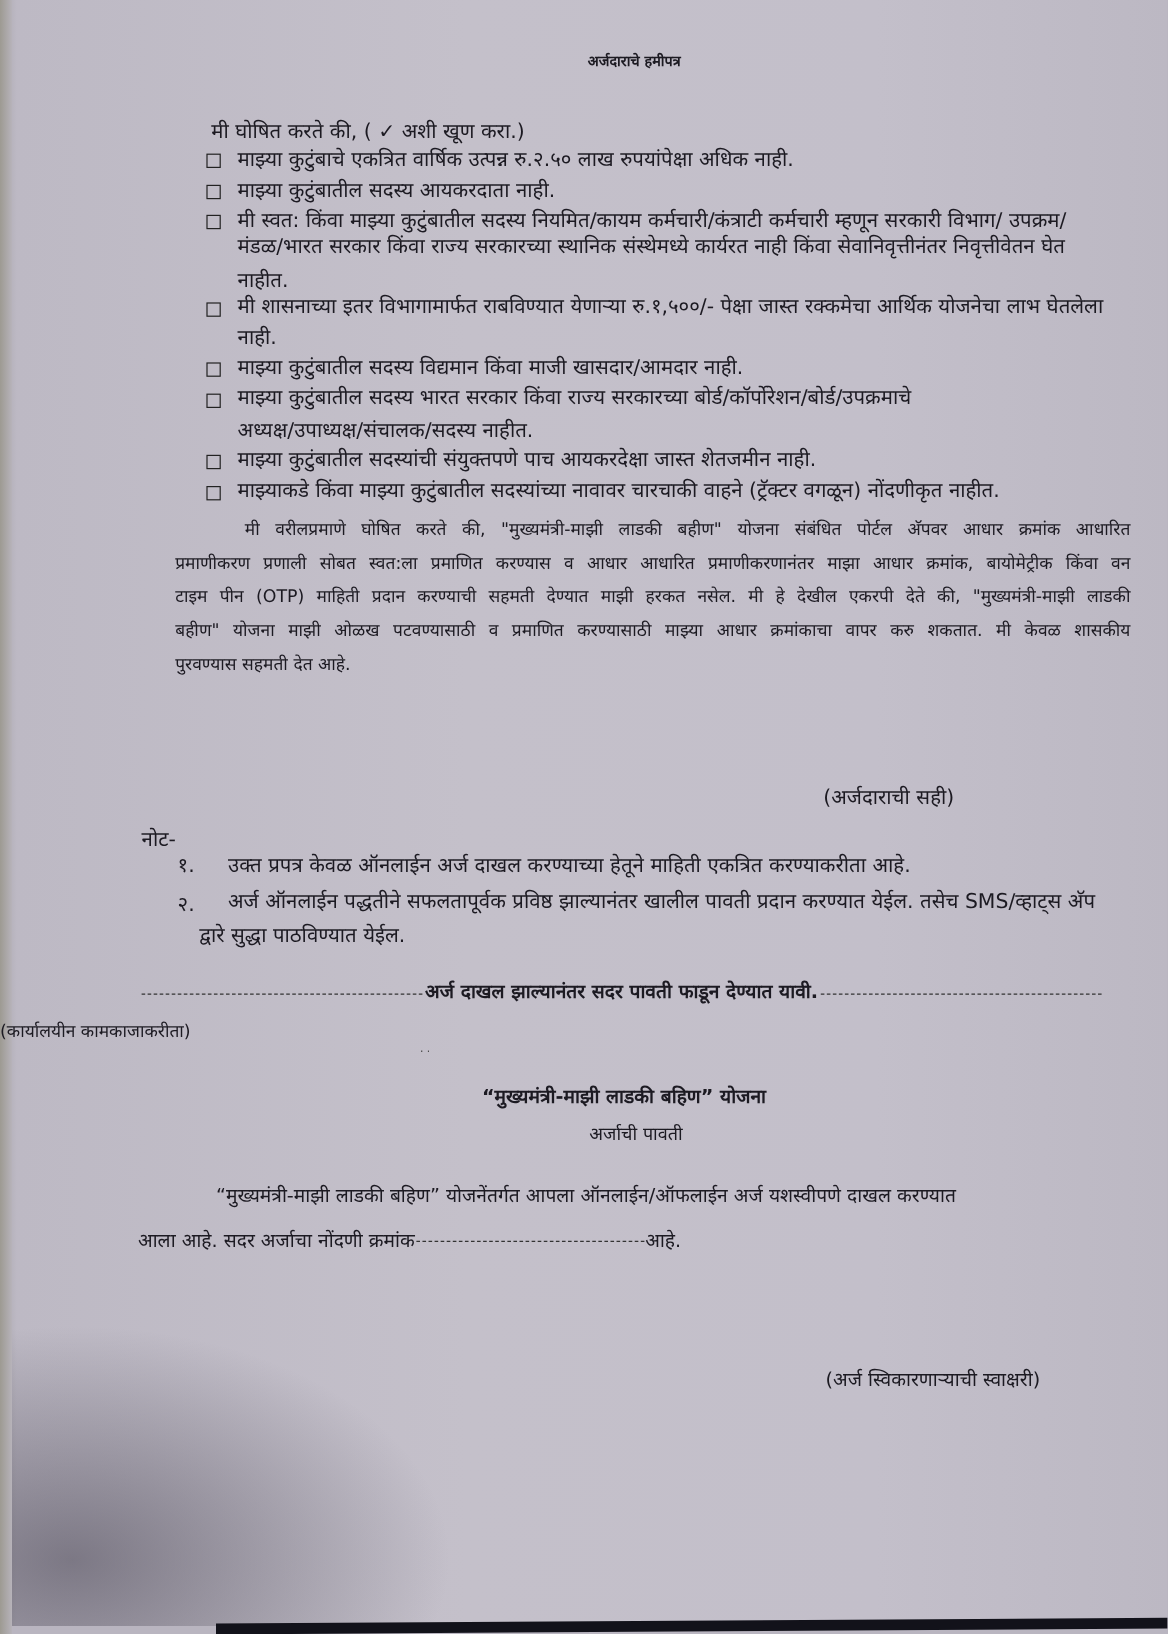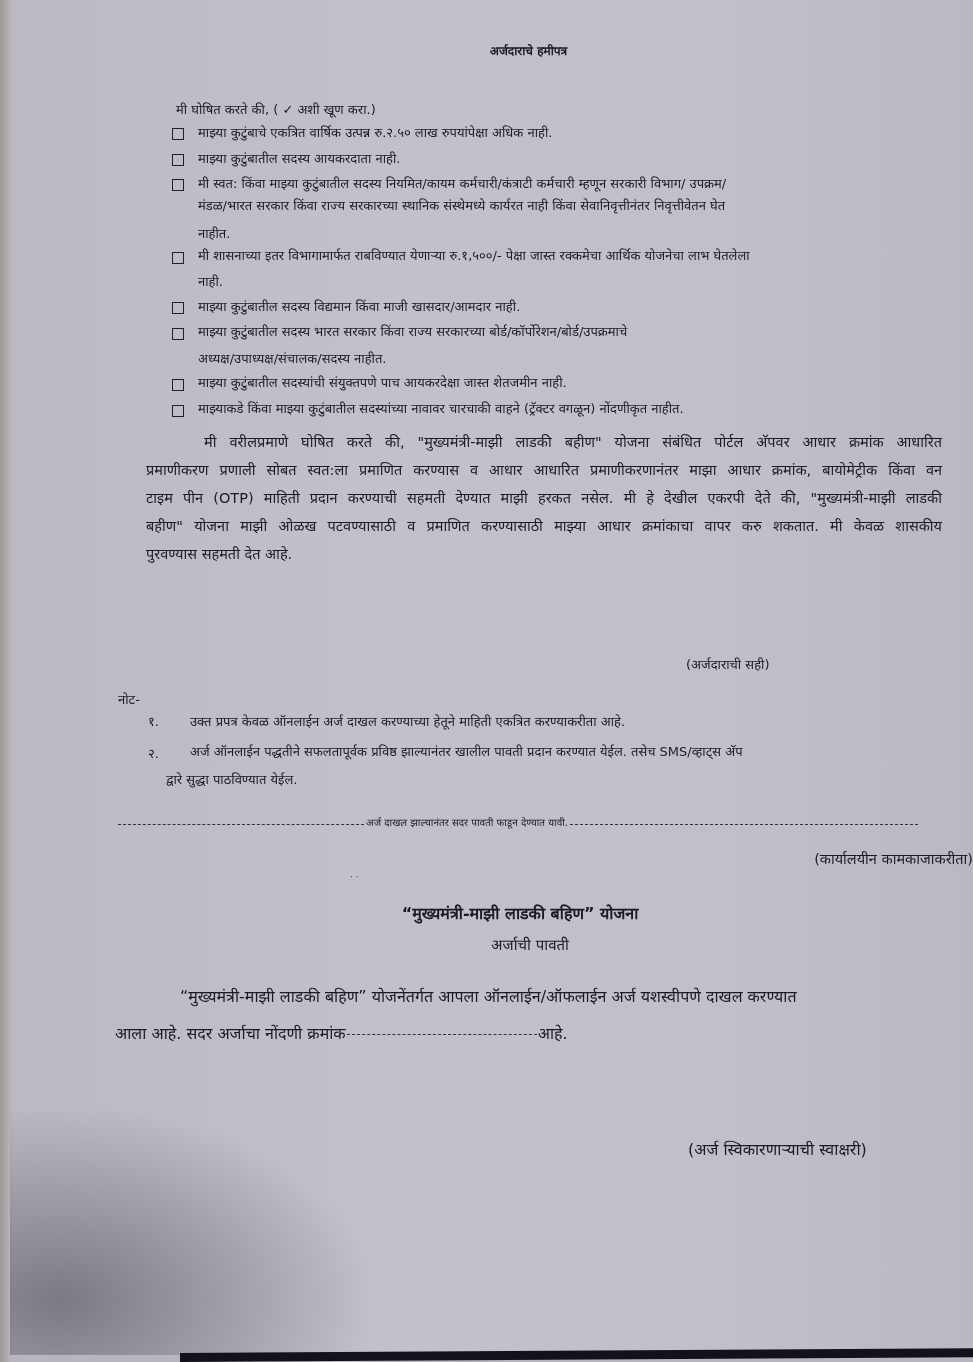--- a/index.html
+++ b/index.html
@@ -40,21 +40,21 @@
       transform-origin: left bottom;
     }
     .abs { position: absolute; white-space: nowrap; }
     .title {
       left: 0; width: 973px; top: 42px;
       text-align: center;
       font-size: 12px;
       font-weight: bold;
       margin-left: 42px;
     }
-    .t { font-size: 13px; line-height: 20px; }
+    .t { font-size: 17px; line-height: 20px; }
     .decl-intro { left: 176px; top: 100px; }
     .checkbox {
       display: inline-block;
       width: 10px; height: 10px;
       border: 1.5px solid #222;
       position: absolute;
       left: 172px;
     }
     .item { left: 198px; }
     .para {
@@ -69,26 +69,26 @@
     }
     .para .line { display: block; white-space: nowrap; text-align-last: justify; }
     .para .line.last { text-align-last: left; }
     .indent { padding-left: 58px; }
     .sig1 { left: 686px; top: 655px; }
     .note-head { left: 118px; top: 690px; }
     .note-num { left: 148px; }
     .note-text { left: 190px; text-align: center; }
     .cut-line {
       left: 118px; top: 815px; width: 800px;
-      font-size: 10px;
-      display: flex; align-items: center;
+      font-size: 16px;
+      display: flex; align-items: center; font-weight: bold;
     }
     .dash { flex: 1; border-top: 1.5px dashed #333; height: 0; margin-top: 4px; }
     .cut-text { padding: 0 2px; }
-    .office-use { left: 0; width: 973px; text-align: right; top: 848px; font-size: 14.5px; }
+    .office-use { left: 0; width: 973px; text-align: left; top: 848px; font-size: 14.5px; }
     .scheme-title { left: 0; width: 1040px; text-align: center; top: 902px; font-size: 16px; font-weight: bold; }
     .receipt-title { left: 0; width: 1060px; text-align: center; top: 934px; font-size: 15px; }
     .receipt-para1 { left: 180px; top: 985px; font-size: 16px; }
     .receipt-para2 { left: 115px; top: 1022px; font-size: 16px; }
     .reg-dash {
       display: inline-block;
       width: 190px;
       border-top: 1.5px dashed #333;
       vertical-align: middle;
       margin: 0 1px;

